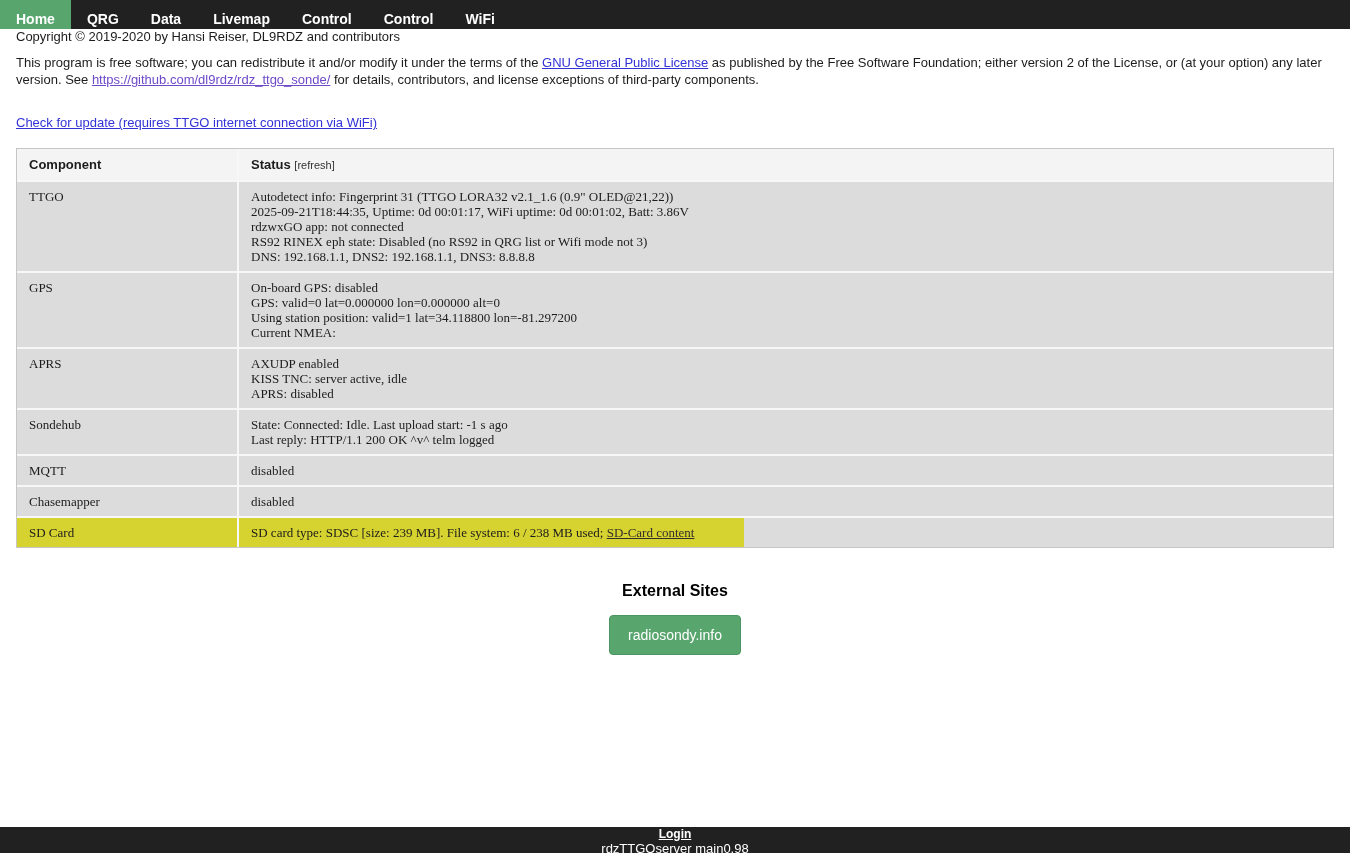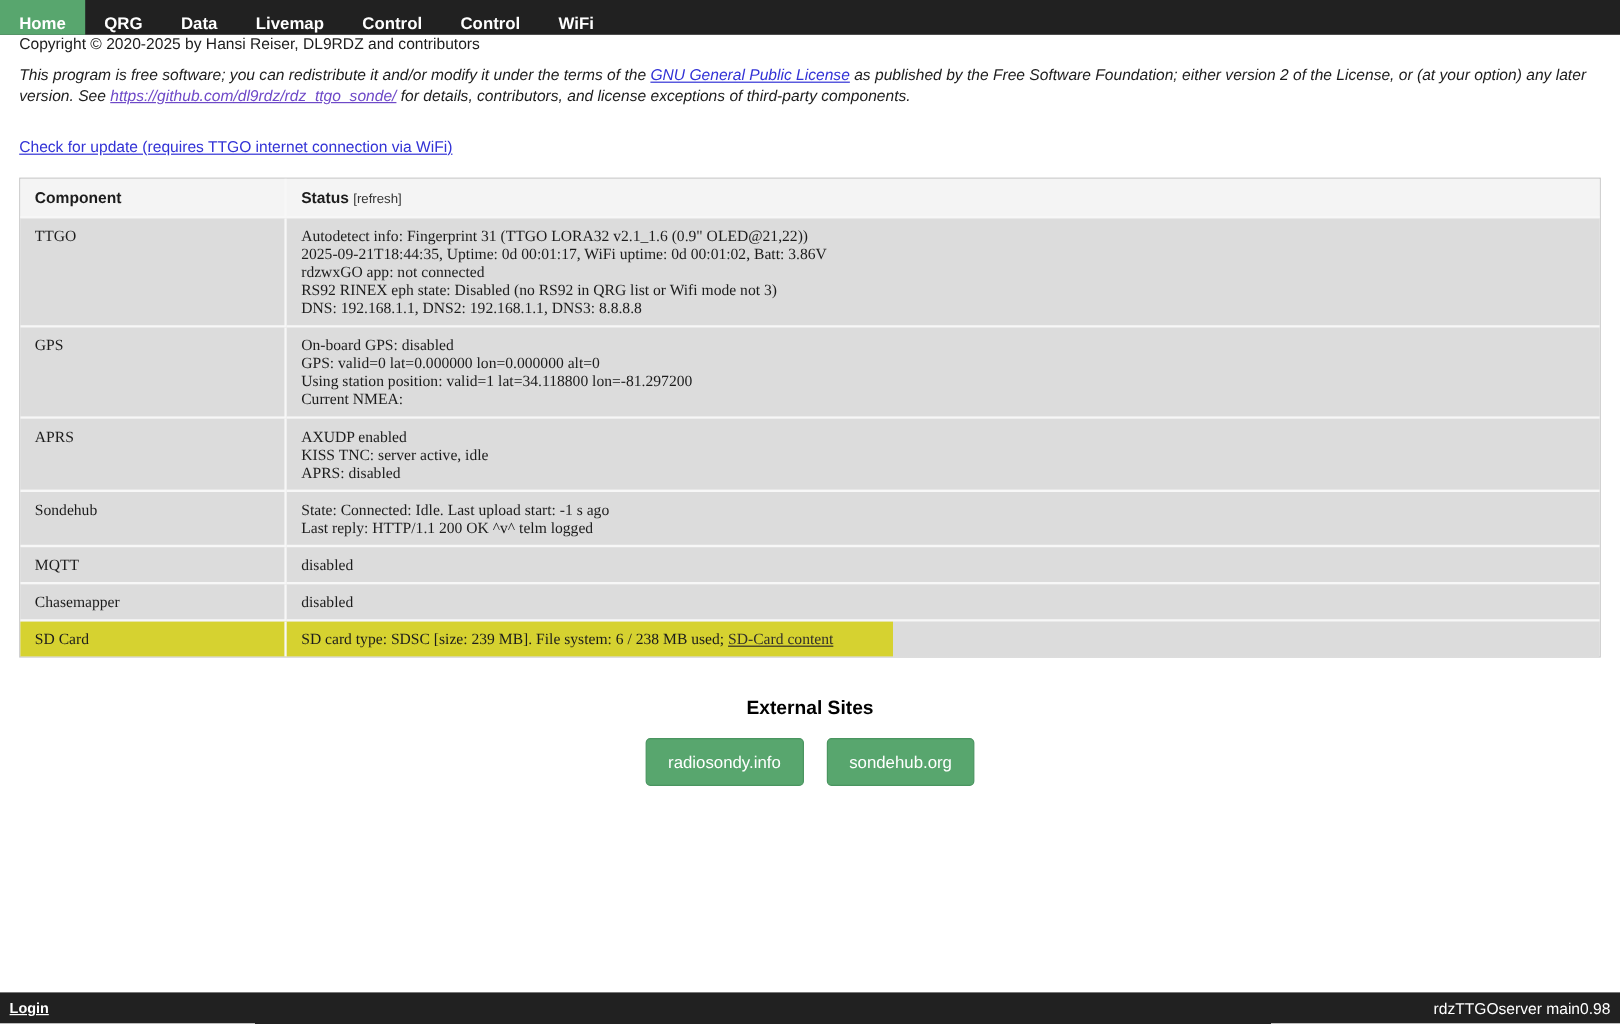--- a/index.html
+++ b/index.html
@@ -59,21 +59,20 @@
   }
   .copyright{
     font-size:13px;
     margin:0 0 10px 0;
   }
   .license{
     font-size:13px;
     line-height:17px;
     margin:0 0 0 0;
     max-width:1318px;
-    font-style:italic;
   }
   a.inline-link{color:var(--link-blue);text-decoration:underline;cursor:pointer;}
   a.inline-link.visited{color:var(--link-visited);}
   .update-row{
     margin:27px 0 18px 0;
     font-size:13px;
   }
   .update-row a{color:var(--link-blue);text-decoration:underline;cursor:pointer;}
   
   table.status-table{
@@ -149,20 +148,21 @@
   }
   
   .footer{
     margin-top:auto;
     background:var(--nav-bg);
     height:26px;
     display:flex;
     align-items:center;
     justify-content:space-between;
     padding:0 8px;
+    flex-direction:column;
   }
   .footer a.login-link{
     color:#ffffff;
     font-size:12px;
     font-weight:bold;
     text-decoration:underline;
     cursor:pointer;
   }
   .footer .server-label{
     color:#ffffff;
@@ -178,21 +178,21 @@
   <div class="nav-item">Data</div>
   <div class="nav-item">Livemap</div>
   <div class="nav-item">Control</div>
   <div class="nav-item">Control</div>
   <div class="nav-item">WiFi</div>
 </nav>
 
 <div class="content">
 
 
-  <p class="copyright">Copyright © 2020-2025 by Hansi Reiser, DL9RDZ and contributors</p>
+  <p class="copyright">Copyright © 2019-2020 by Hansi Reiser, DL9RDZ and contributors</p>
 
   <p class="license"><span>This program is free software; you can redistribute it and/or modify it under the terms of the </span><a class="inline-link">GNU General Public License</a><span> as published by the Free Software Foundation; either version 2 of the License, or (at your option) any later version. See </span><a class="inline-link visited">https://github.com/dl9rdz/rdz_ttgo_sonde/</a><span> for details, contributors, and license exceptions of third-party components.</span></p>
 
   <div class="update-row">
     <a>Check for update (requires TTGO internet connection via WiFi)</a>
   </div>
 
   <table class="status-table">
     <thead>
       <tr>
@@ -253,21 +253,20 @@
           <div class="status-line"><span>SD card type: SDSC [size: 239 MB]. File system: 6 / 238 MB used; </span><a class="sd-link">SD-Card content</a></div>
         </td>
       </tr>
     </tbody>
   </table>
 
   <div class="external-sites">
     <h2>External Sites</h2>
     <div class="site-buttons">
       <button class="site-button">radiosondy.info</button>
-      <button class="site-button">sondehub.org</button>
     </div>
   </div>
 
 </div>
 
 <div class="footer">
   <a class="login-link">Login</a>
   <span class="server-label">rdzTTGOserver main0.98</span>
 </div>
 

